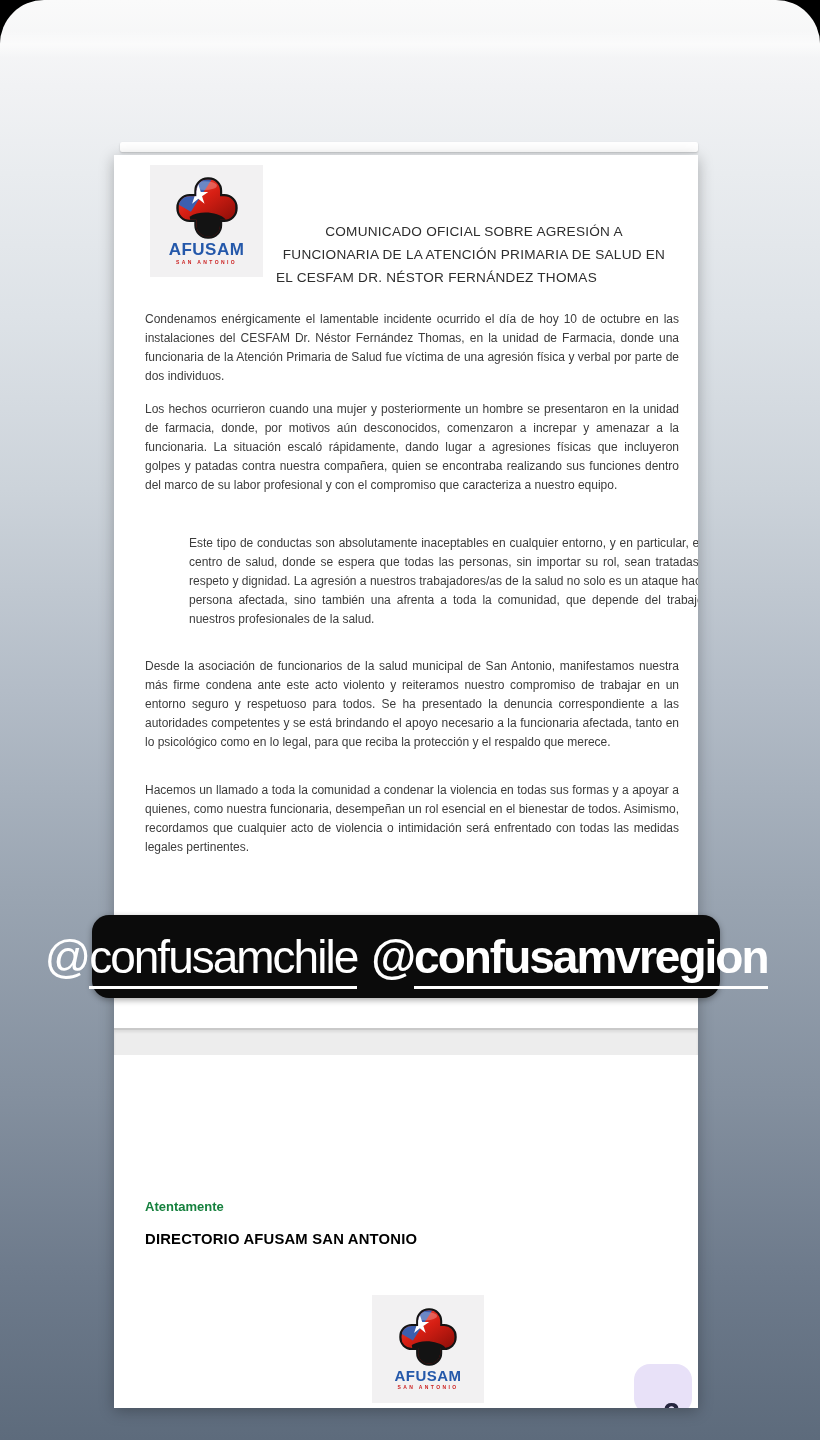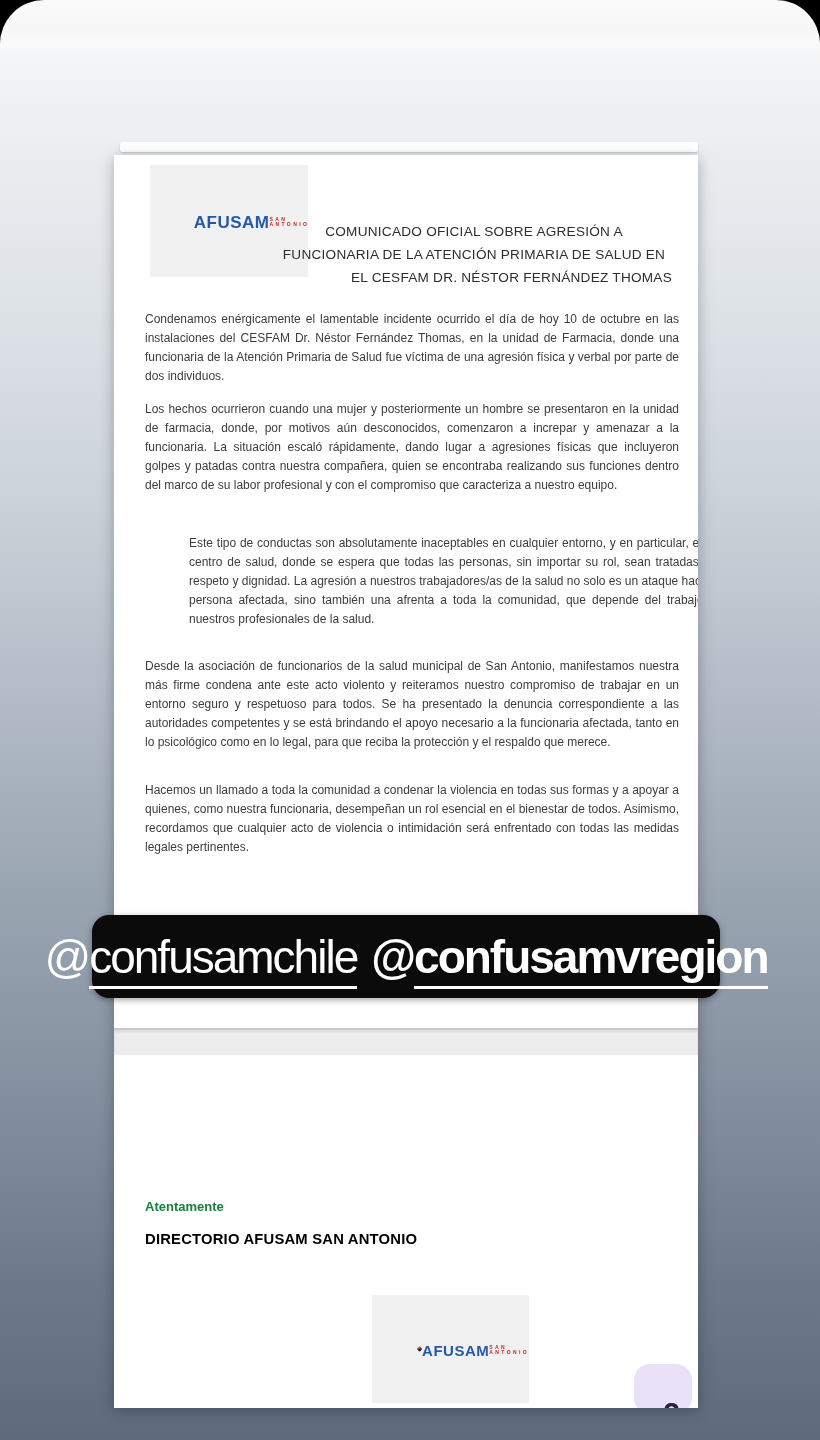--- a/index.html
+++ b/index.html
@@ -21,31 +21,31 @@
 
   
   .page-edge{position:absolute;left:120px;top:142px;width:578px;height:10px;
     background:#ffffff;border-radius:2px;box-shadow:0 1px 2px rgba(0,0,0,.18);}
 
   
   .doc{position:absolute;left:114px;top:155px;width:584px;height:1253px;
     background:#ffffff;overflow:hidden;
     box-shadow:0 3px 14px rgba(0,0,0,.28);}
 
-  .logo-box{position:absolute;background:#f2f1f2;display:flex;flex-direction:row;
-    align-items:center;justify-content:center;padding-left:45px;}
+  .logo-box{position:absolute;background:#f2f1f2;display:flex;flex-direction:column;
+    align-items:center;justify-content:center;}
   .logo-box.header{left:36px;top:10px;width:113px;height:112px;}
   .logo-box.footer{left:258px;top:1140px;width:112px;height:108px;}
   .logo-acronym{color:#2458aa;font-weight:bold;font-size:17px;letter-spacing:.5px;line-height:1;margin-top:2px;}
   .logo-sub{color:#cc2222;font-weight:bold;font-size:5px;letter-spacing:2.4px;line-height:1;margin-top:2px;}
 
   .title{position:absolute;left:162px;top:40px;width:396px;color:#2e2e2e;
     font-weight:normal;font-size:13.6px;line-height:23px;letter-spacing:.25px;margin-top:25px;}
   .title-line{white-space:nowrap;text-align:center;}
-  .title-line:last-child{text-align:right;}
+  .title-line:last-child{text-align:left;}
 
   .para{position:absolute;left:31px;width:534px;text-align:justify;
     color:#3c3c3c;font-size:12px;line-height:19px;}
   .p1{top:143px;} .p2{top:233px;} .p3{top:367px;margin-left:44px;} .p4{top:490px;} .p5{top:614px;}
   .p6{top:978px;}
   .closing{position:absolute;left:31px;top:1044px;color:#15803d;font-weight:bold;font-size:13px;}
   .signature{position:absolute;left:31px;top:1076px;color:#000000;font-weight:bold;font-size:14.8px;letter-spacing:.2px;}
 
   
   .page-break{position:absolute;left:0;top:873px;width:584px;height:25px;

